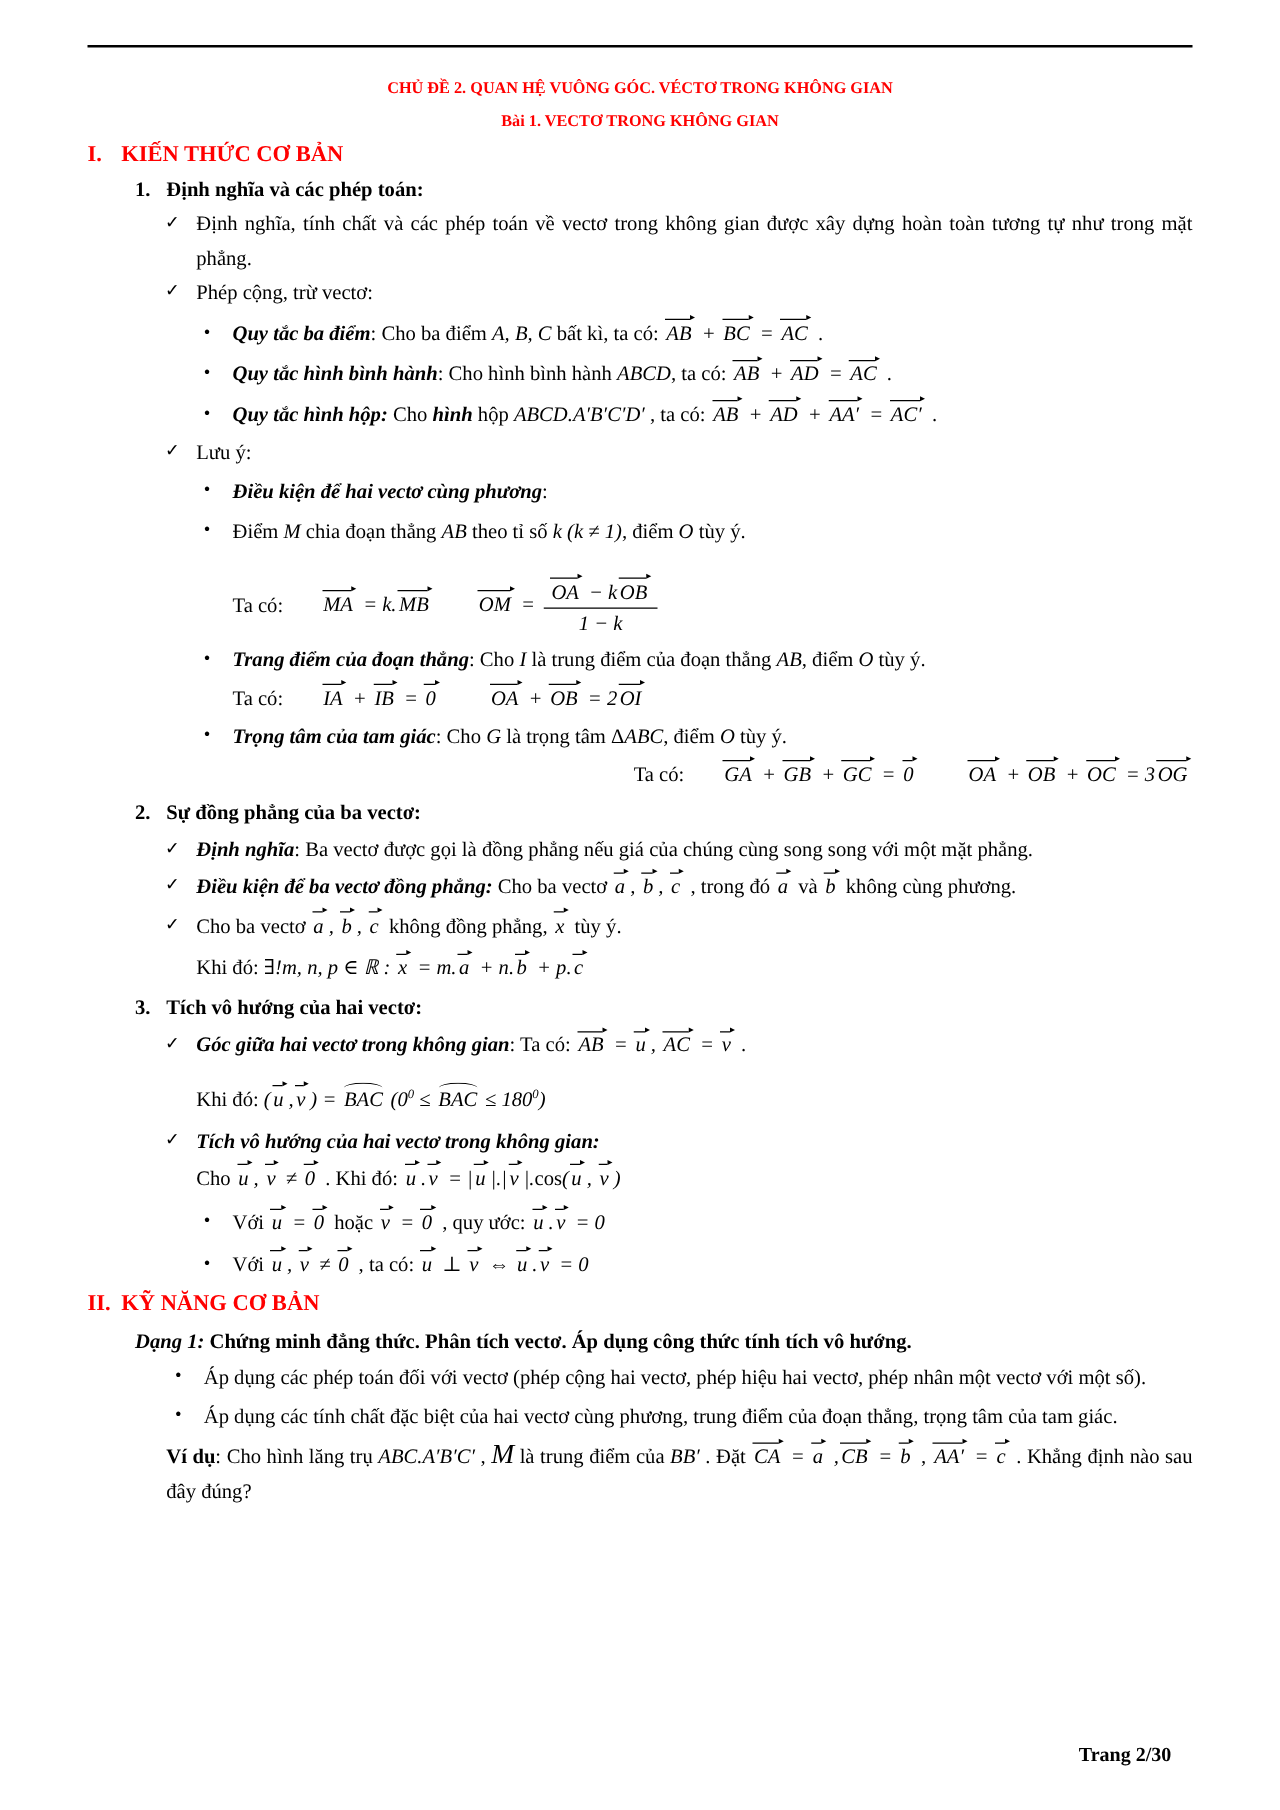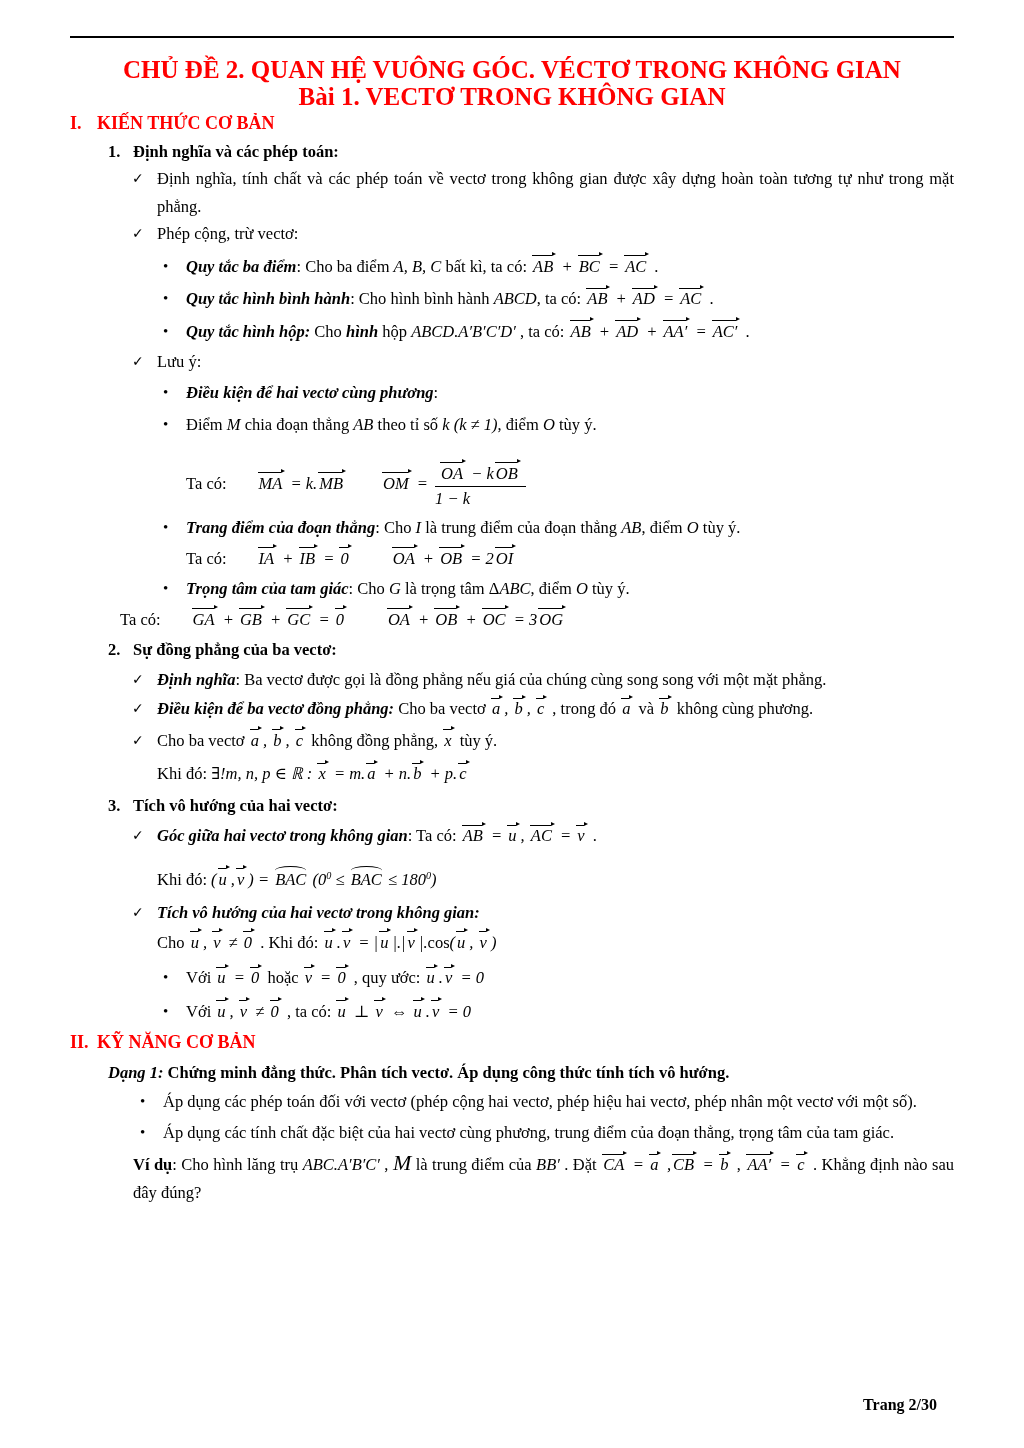--- a/index.html
+++ b/index.html
@@ -1,20 +1,20 @@
 <!DOCTYPE html>
 <html style="--red: #FF0000;"><head>
 <meta charset="utf-8">
 <style>
   html,body{margin:0;padding:0;background:#ffffff;}
   .page{position:relative;width:1024px;height:1448px;background:#fff;overflow:hidden;
         font-family:"Liberation Serif","DejaVu Serif",serif;font-size:16.5px;color:#000;}
   .rule{position:absolute;left:70px;top:36px;width:884px;border-top:2px solid #000;}
   .content{position:absolute;left:0;top:46px;width:1024px;}
-  .title{ text-align:center;color:var(--red,#f00);font-weight:bold;font-size:25px;line-height:27px;}
+  .title{ text-align:center;color:var(--red,#f00);font-weight:bold;font-size:13px;line-height:27px;}
   .title.t1{margin-top:10px;}
   .row{display:flex;line-height:27.5px;margin-right:70px;}
   .row .mk{flex:0 0 auto;}
   .row .ct{flex:1 1 auto;display:block;}
   .row.just .ct{text-align:justify;}
   .row.sec{margin-left:70px;color:var(--red,#f00);font-weight:bold;font-size:18px;}
   .row.sec .mk{width:27px;}
   .row.num{margin-left:108px;font-weight:bold;}
   .row.num .mk{width:25px;}
   .row.chk{margin-left:132px;}
@@ -30,21 +30,21 @@
   .seg.s-mb{font-style:italic;font-size:22px;}
   sup{font-size:0.62em;line-height:0;}
   .vec{position:relative;display:inline-block;font-style:italic;padding:4px 3px 0 1px;line-height:1.05;margin:0 1px;}
   .vec::before{content:"";position:absolute;top:1.5px;left:0;right:4px;border-top:1.3px solid #000;}
   .vec::after{content:"";position:absolute;top:-1.4px;right:0;width:0;height:0;
               border-left:4.5px solid #000;border-top:2.9px solid transparent;border-bottom:2.9px solid transparent;}
   .hat{position:relative;display:inline-block;font-style:italic;padding:5px 2px 0;line-height:1.05;}
   .hat::before{content:"";position:absolute;top:0;left:6%;right:6%;height:6px;
                border-top:1.6px solid #000;border-radius:100% 100% 0 0/130% 130% 0 0;}
   .gap{display:inline-block;}
-  .frac{display:inline-block;vertical-align:middle;line-height:1.3;margin:0 3px;}
+  .frac{display:inline-block;vertical-align:middle;text-align:center;line-height:1.3;margin:0 3px;}
   .frac .fn{display:block;padding:0 4px 2px;border-bottom:1.4px solid #000;font-style:italic;}
   .frac .fd{display:block;padding-top:1px;font-style:italic;}
   .footer{position:absolute;top:1396px;right:87px;font-weight:bold;font-size:16px;}
 </style>
 </head>
 <body>
 
 <div class="page">
   <div class="rule"></div>
   <div class="content">
@@ -98,21 +98,21 @@
           <span class="mk">•</span>
           <span class="ct"><span class="seg s-bi">Trang điểm của đoạn thẳng</span><span class="seg s-p">: Cho </span><span class="seg s-i">I</span><span class="seg s-p"> là trung điểm của đoạn thẳng </span><span class="seg s-i">AB</span><span class="seg s-p">, điểm </span><span class="seg s-i">O</span><span class="seg s-p"> tùy ý.</span></span>
         </div>
         <div class="row plain" style="margin-left: 186px; margin-top: 3px;">
           <span class="ct"><span class="seg s-p">Ta có:</span><span class="gap" style="width: 30px;"></span><span class="seg s-m"><span class="vec">IA</span> + <span class="vec">IB</span> = <span class="vec">0</span></span><span class="gap" style="width: 38px;"></span><span class="seg s-m"><span class="vec">OA</span> + <span class="vec">OB</span> = 2<span class="vec">OI</span></span></span>
         </div>
         <div class="row bul" style="margin-top: 3px;">
           <span class="mk">•</span>
           <span class="ct"><span class="seg s-bi">Trọng tâm của tam giác</span><span class="seg s-p">: Cho </span><span class="seg s-i">G</span><span class="seg s-p"> là trọng tâm Δ</span><span class="seg s-i">ABC</span><span class="seg s-p">, điểm </span><span class="seg s-i">O</span><span class="seg s-p"> tùy ý.</span></span>
         </div>
-        <div class="row plain" style="margin-left: 120px; margin-top: 3px;">
+        <div class="row plain" style="margin-left: 80px; margin-top: 3px; text-align: right;">
           <span class="ct"><span class="seg s-p">Ta có:</span><span class="gap" style="width: 30px;"></span><span class="seg s-m"><span class="vec">GA</span> + <span class="vec">GB</span> + <span class="vec">GC</span> = <span class="vec">0</span></span><span class="gap" style="width: 38px;"></span><span class="seg s-m"><span class="vec">OA</span> + <span class="vec">OB</span> + <span class="vec">OC</span> = 3<span class="vec">OG</span></span></span>
         </div>
         <div class="row num" style="margin-top: 3px;">
           <span class="mk">2.</span>
           <span class="ct"><span class="seg s-b">Sự đồng phẳng của ba vectơ:</span></span>
         </div>
         <div class="row chk just" style="margin-top: 2px;">
           <span class="mk">✓</span>
           <span class="ct"><span class="seg s-bi">Định nghĩa</span><span class="seg s-p">: Ba vectơ được gọi là đồng phẳng nếu giá của chúng cùng song song với một mặt phẳng.</span></span>
         </div>

